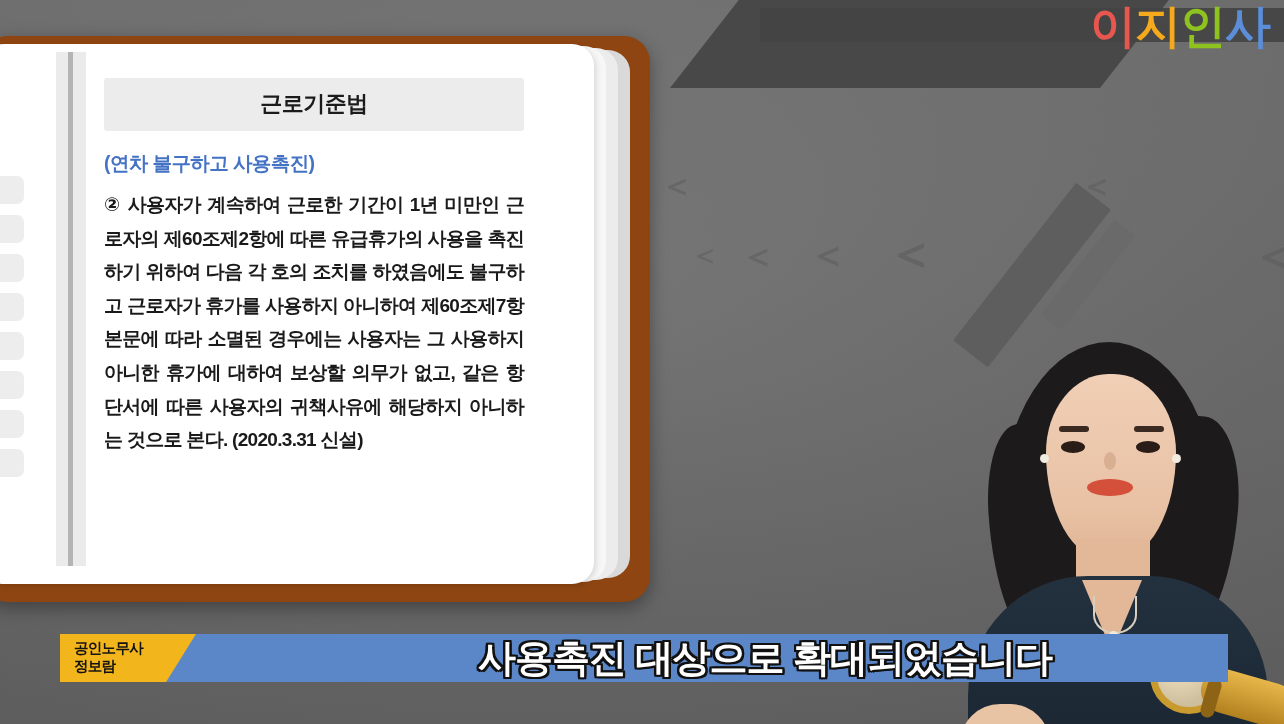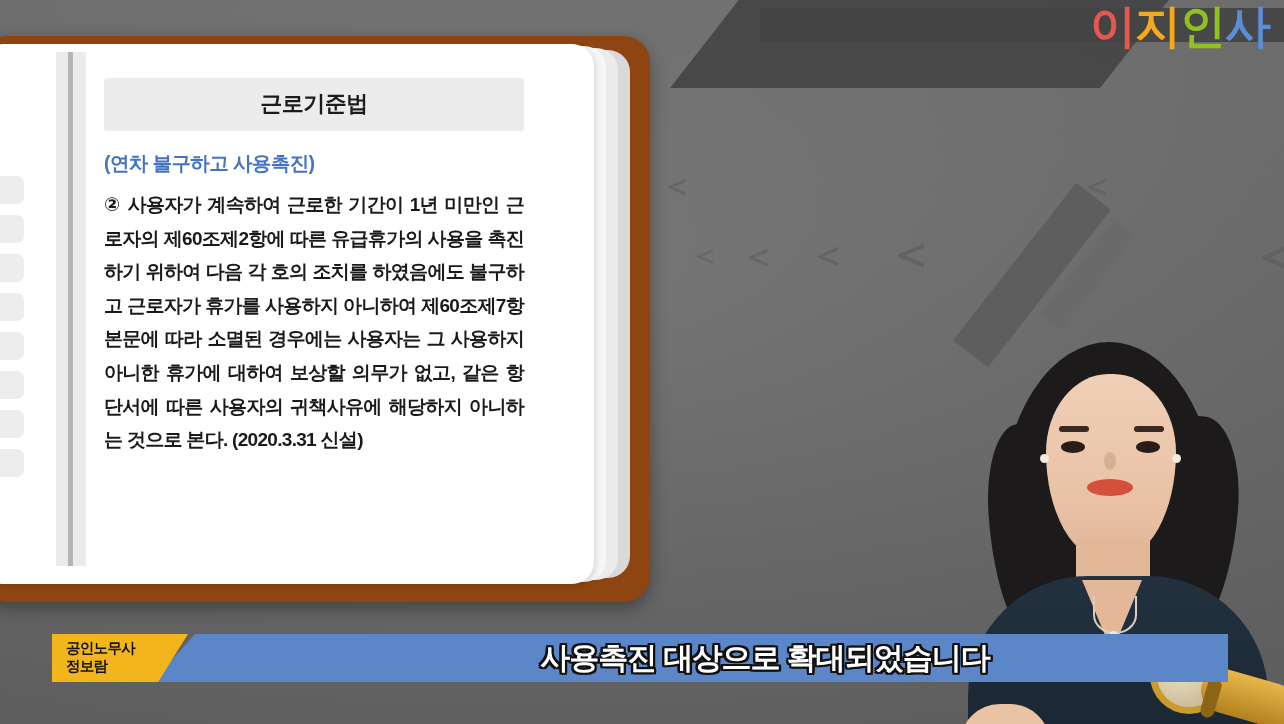--- a/index.html
+++ b/index.html
@@ -98,28 +98,28 @@
       border:7px solid #c99a2e;border-radius:50%;}
   .mic-body{position:absolute;left:246px;top:372px;width:96px;height:44px;
       background:linear-gradient(180deg,#e8b74a,#b2811f);border-radius:22px;transform:rotate(16deg);}
   .mic-ring{position:absolute;left:250px;top:374px;width:14px;height:40px;
       background:#8d6416;border-radius:7px;transform:rotate(16deg);}
   .p-hand{position:absolute;left:6px;top:400px;width:90px;height:40px;background:#e8c3a4;
       border-radius:40px 40px 0 0;}
 
   
   .lower-third{position:absolute;left:48px;bottom:42px;height:48px;width:1180px;}
-  .lt-badge{position:absolute;left:4px;top:0;height:48px;width:136px;background:#f2b51c;
+  .lt-badge{position:absolute;left:12px;top:0;height:48px;width:136px;background:#f2b51c;
       clip-path:polygon(0 0,100% 0,78% 100%,0 100%);
       box-sizing:border-box;padding:6px 0 0 14px;}
   .lt-badge-line{font-size:14.5px;font-weight:800;color:#121212;line-height:1.22;letter-spacing:-.7px;}
   .lt-bar{position:absolute;left:104px;top:0;right:0;height:48px;background:#5b87c9;
       clip-path:polygon(4% 0,100% 0,100% 100%,0 100%);
       display:flex;align-items:center;justify-content:center;}
-  .lt-caption{font-size:30px;font-weight:800;color:#ffffff;letter-spacing:-1px;
+  .lt-caption{font-size:38px;font-weight:800;color:#ffffff;letter-spacing:-1px;
       text-shadow:-2.2px -2.2px 0 #111,2.2px -2.2px 0 #111,-2.2px 2.2px 0 #111,2.2px 2.2px 0 #111,
                   0 -2.4px 0 #111,0 2.4px 0 #111,-2.4px 0 0 #111,2.4px 0 0 #111;
       white-space:nowrap;margin-left:150px;}
 </style>
 </head>
 <body>
 
 <div id="stage">
 
   <div class="bg-base"></div>

